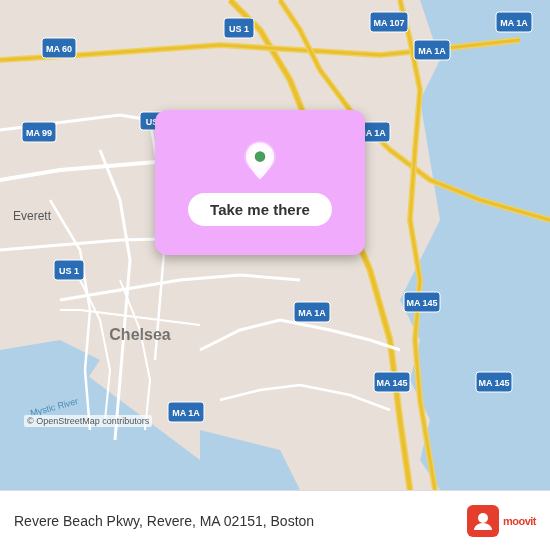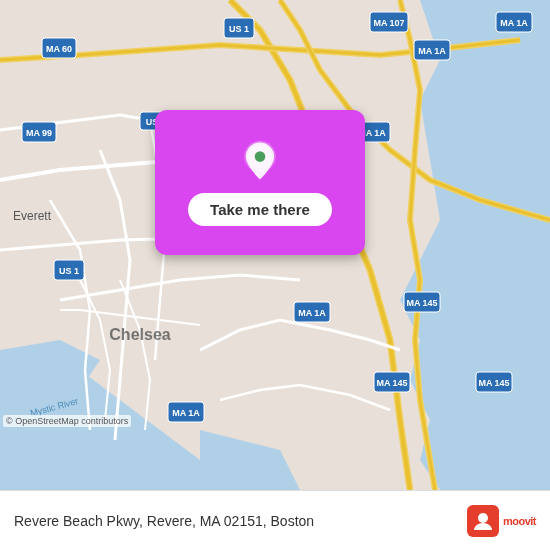--- a/index.html
+++ b/index.html
@@ -25,21 +25,21 @@
       height: 100%;
     }
 
     
     #action-card {
       position: absolute;
       top: 110px;
       left: 155px;
       width: 210px;
       height: 145px;
-      background-color: #d946ef;
+      background-color: #f0abfc;
       border-radius: 12px;
       display: flex;
       flex-direction: column;
       align-items: center;
       justify-content: center;
       gap: 10px;
       box-shadow: 0 4px 12px rgba(0,0,0,0.3);
     }
 
     #location-pin {
@@ -91,21 +91,21 @@
     #moovit-name {
       font-size: 11px;
       font-weight: bold;
       color: #e63e2c;
       letter-spacing: -0.5px;
     }
 
     #copyright-text {
       position: absolute;
       bottom: 63px;
-      left: 3px;
+      left: 24px;
       font-size: 9px;
       color: #555;
       background: rgba(255,255,255,0.7);
       padding: 1px 3px;
       border-radius: 2px;
     }
   </style>
 </head>
 <body>
 

